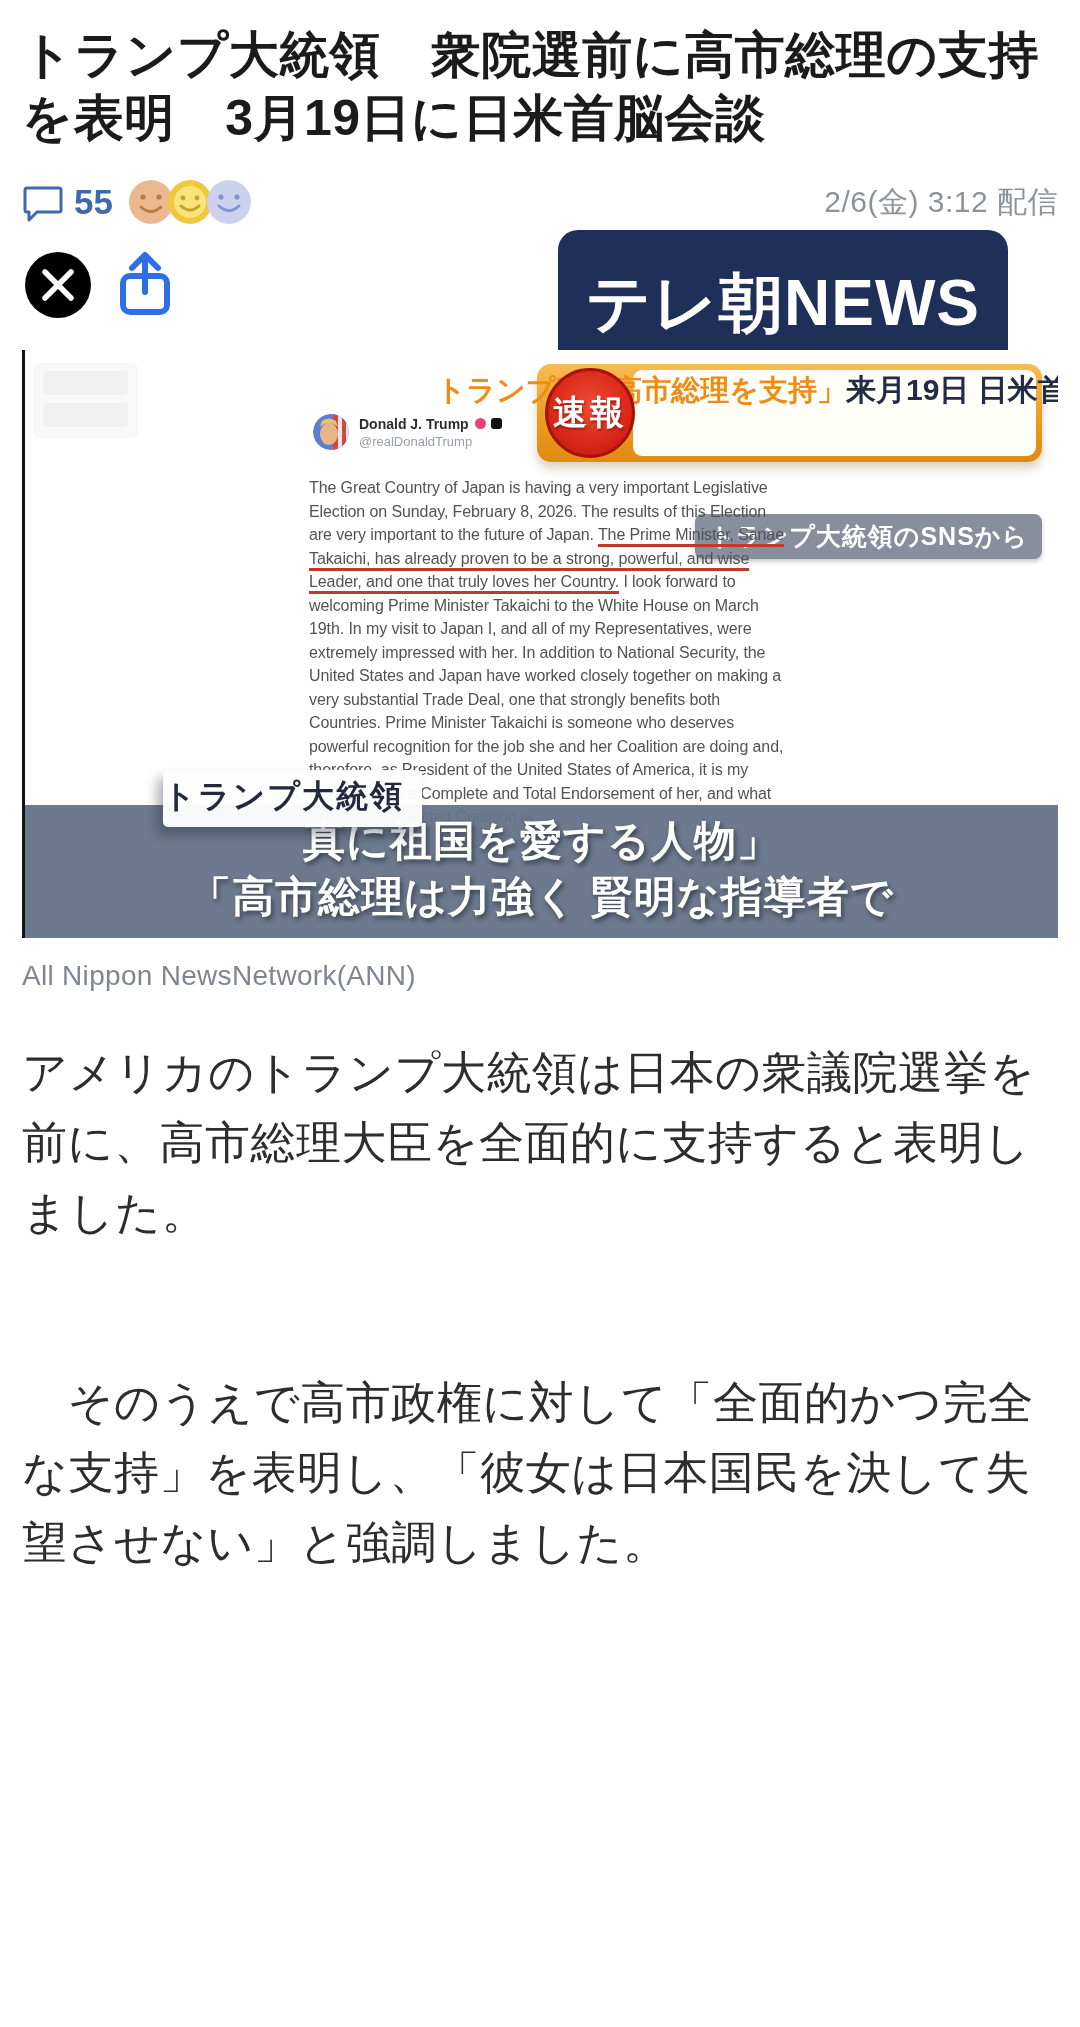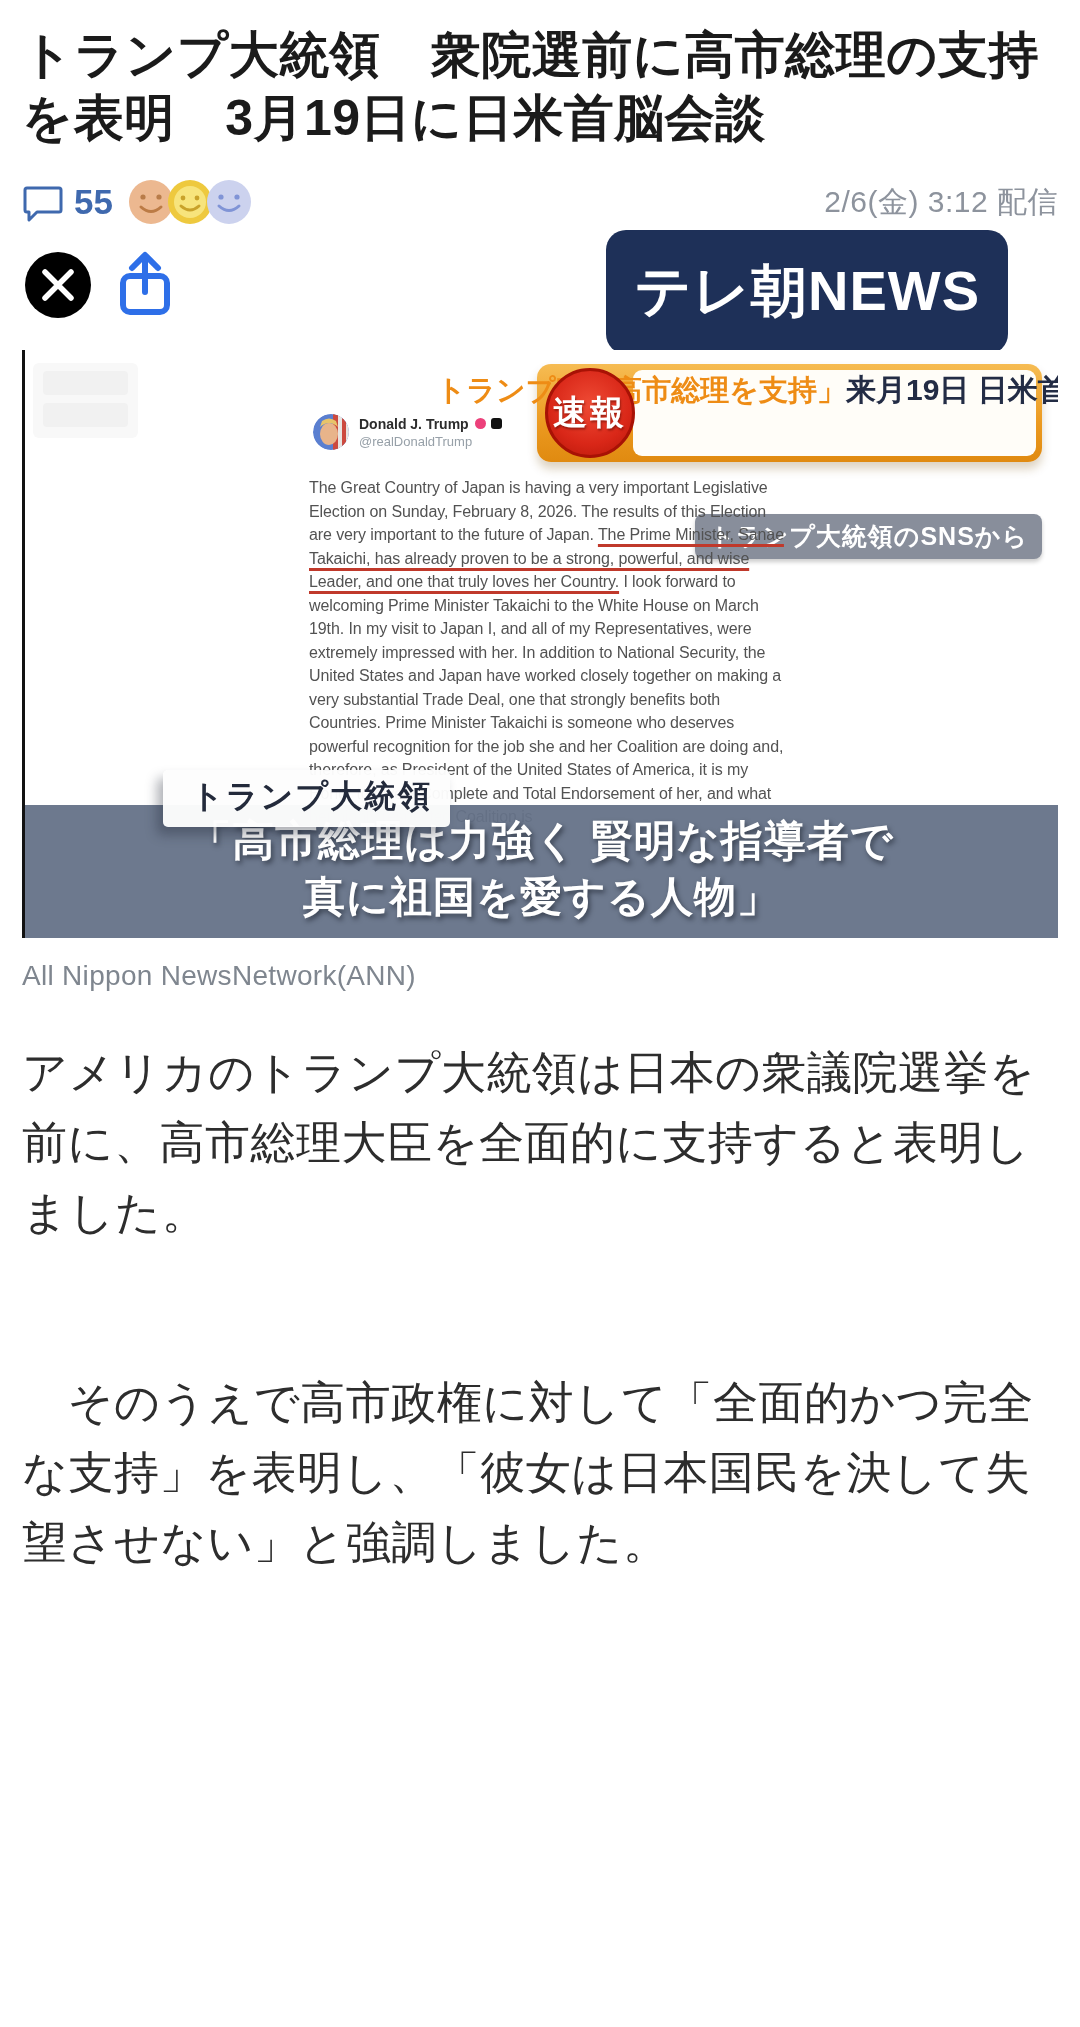--- a/index.html
+++ b/index.html
@@ -22,21 +22,21 @@
   .emoji-stack .emo:first-child{margin-left:0;}
   .date{font-size:30px;color:#8d939d;letter-spacing:.5px;}
 
   
   .share-row{position:relative;margin:12px 22px 0 22px;height:110px;}
   .x-btn{position:absolute;left:3px;top:12px;width:66px;height:66px;border-radius:50%;
          background:#000;display:flex;align-items:center;justify-content:center;cursor:pointer;}
   .share-btn{position:absolute;left:88px;top:8px;width:70px;height:74px;
              display:flex;align-items:center;justify-content:center;cursor:pointer;}
   .logo{position:absolute;right:50px;top:-10px;background:#1e3058;color:#fff;
-        border-radius:20px;padding:24px 28px;font-size:56px;font-weight:900;
+        border-radius:20px;padding:30px 28px;font-size:64px;font-weight:900;
         letter-spacing:1px;cursor:pointer;}
 
   
   .news-image{position:relative;margin:18px 22px 0 22px;width:1033px;height:588px;
               background:#fff;border-left:3px solid #121212;overflow:hidden;cursor:pointer;}
   .watermark{position:absolute;left:8px;top:13px;width:105px;height:75px;
              background:#f8f8f8;border-radius:6px;}
   .watermark i{display:block;background:#f1f1f1;border-radius:4px;height:24px;margin:8px 10px 0 10px;}
 
   .breaking{position:absolute;top:14px;right:16px;width:505px;height:98px;
@@ -66,21 +66,21 @@
   .vbadge{width:11px;height:11px;border-radius:50%;background:#ec407a;margin-left:6px;}
   .sbadge{width:11px;height:11px;border-radius:3px;background:#111;margin-left:5px;}
   .tw-handle{font-size:13px;color:#97a0a8;margin-top:2px;}
   .tw-text{margin:26px 0 0 0;font-size:16px;line-height:23.5px;color:#525252;
            letter-spacing:-.1px;}
   .redline{text-decoration:underline;text-decoration-color:#c0392b;
            text-decoration-thickness:3px;text-underline-offset:4px;
            text-decoration-skip-ink:none;}
 
   .speaker{position:absolute;left:138px;top:420px;background:rgba(253,253,253,.97);
-           border-radius:5px;padding:5px 18px 8px 28px;font-size:32px;font-weight:800;
+           border-radius:5px;padding:5px 18px 8px 0;font-size:32px;font-weight:800;
            color:#232a3b;letter-spacing:2px;
            box-shadow:-6px 8px 12px rgba(30,35,50,.35);z-index:3;}
   .subtitle{position:absolute;left:0;right:0;bottom:0;height:125px;
             background:rgba(101,114,136,.95);color:#fff;text-align:center;
             padding-top:8px;z-index:2;}
   .subtitle div{font-size:42px;font-weight:700;line-height:56px;letter-spacing:1px;
                 text-shadow:2px 3px 5px rgba(15,20,30,.55);}
 
   
   .caption{margin:22px 22px 0 22px;font-size:28px;color:#7f868f;letter-spacing:.3px;}
@@ -187,22 +187,22 @@
           </div>
           <div class="tw-handle">@realDonaldTrump</div>
         </div>
       </div>
       <p class="tw-text"><span>The Great Country of Japan is having a very important Legislative Election on Sunday, February 8, 2026. The results of this Election are very important to the future of Japan. </span><span class="redline">The Prime Minister, Sanae Takaichi, has already proven to be a strong, powerful, and wise Leader, and one that truly loves her Country.</span><span> I look forward to welcoming Prime Minister Takaichi to the White House on March 19th. In my visit to Japan I, and all of my Representatives, were extremely impressed with her. In addition to National Security, the United States and Japan have worked closely together on making a very substantial Trade Deal, one that strongly benefits both Countries. Prime Minister Takaichi is someone who deserves powerful recognition for the job she and her Coalition are doing and, therefore, as President of the United States of America, it is my Honor to give a Complete and Total Endorsement of her, and what her highly respected Coalition is</span></p>
     </div>
 
     <div class="speaker">トランプ大統領</div>
 
     <div class="subtitle">
+      <div>真に祖国を愛する人物」</div>
       <div>「高市総理は力強く 賢明な指導者で</div>
-      <div>真に祖国を愛する人物」</div>
     </div>
   </figure>
 
   <div class="caption">All Nippon NewsNetwork(ANN)</div>
 
   <p class="body-p p1">アメリカのトランプ大統領は日本の衆議院選挙を前に、高市総理大臣を全面的に支持すると表明しました。</p>
   <p class="body-p p3">　そのうえで高市政権に対して「全面的かつ完全な支持」を表明し、「彼女は日本国民を決して失望させない」と強調しました。</p>
 
 </div>
 

